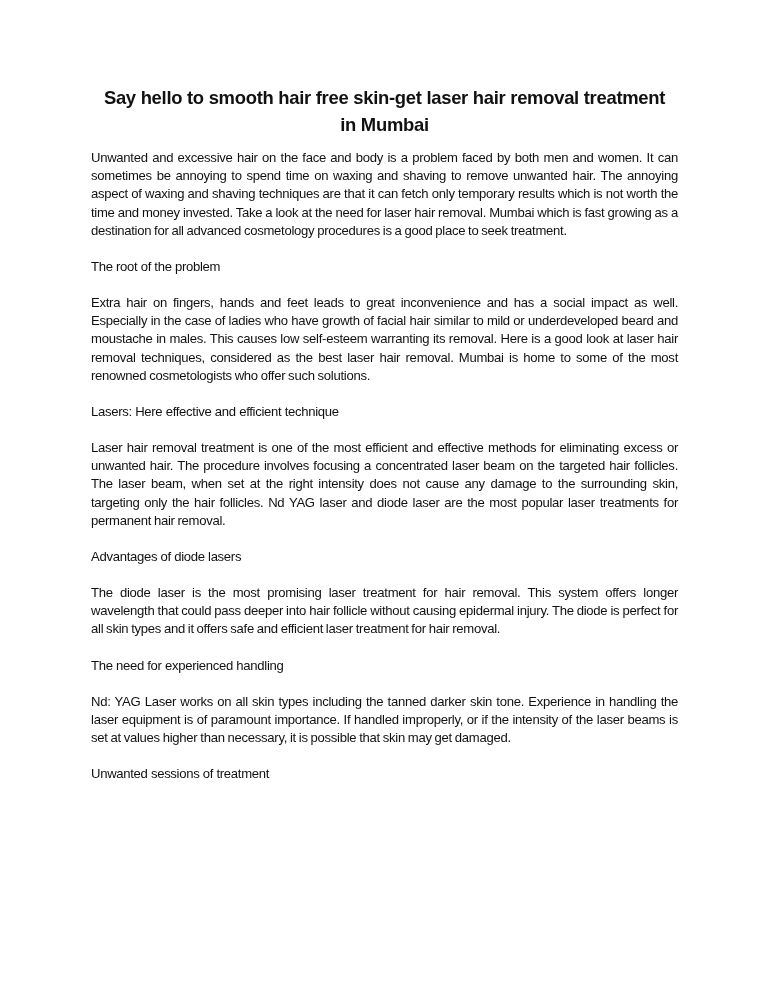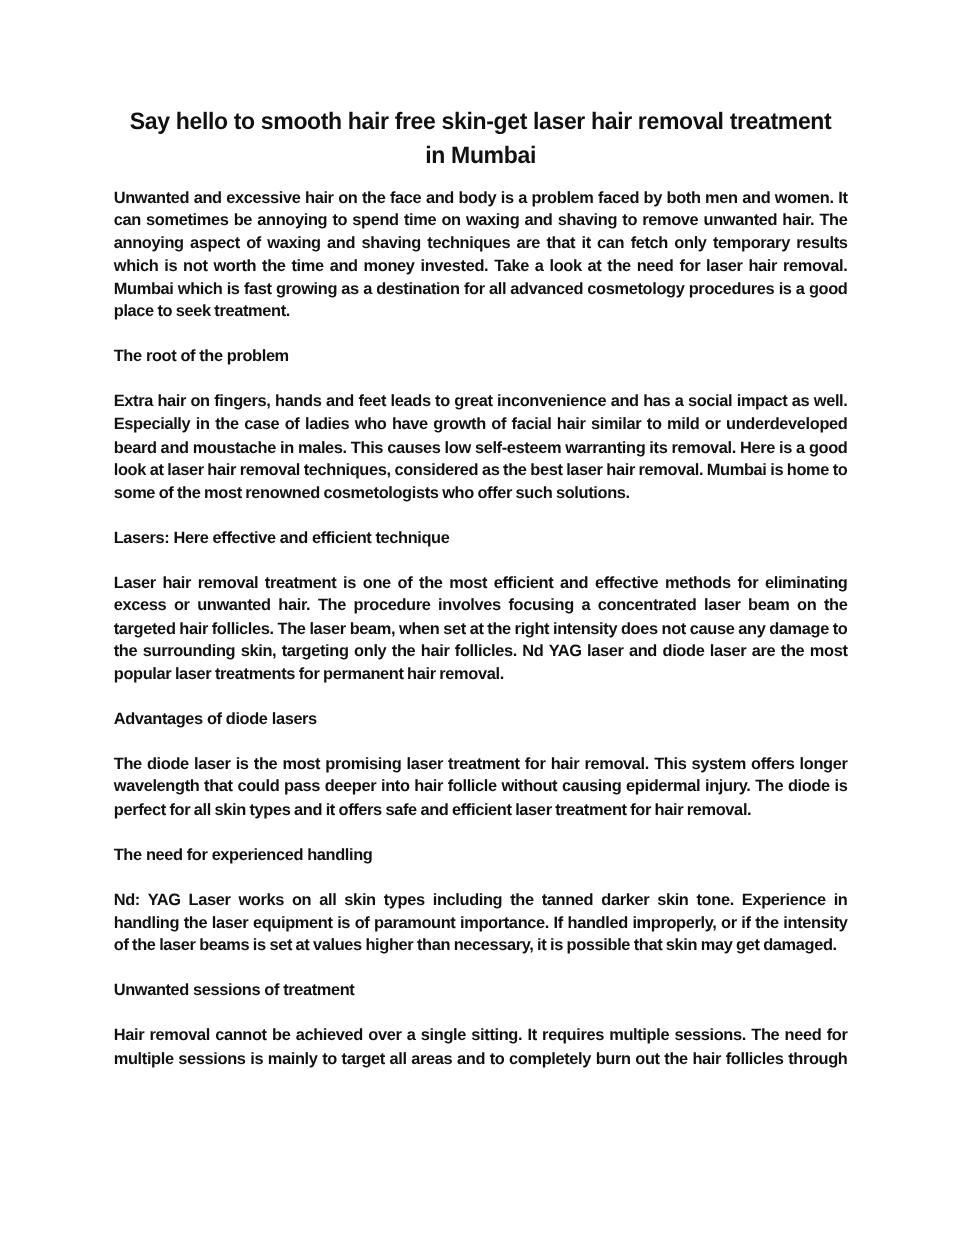--- a/index.html
+++ b/index.html
@@ -31,26 +31,25 @@
       letter-spacing: -0.3px;
       transform: scaleX(0.97);
     }
     .para {
       font-size: 13.1px;
       line-height: 18.2px;
       text-align: justify;
       margin: 0 0 18px 0;
       letter-spacing: -0.28px;
       word-spacing: -0.5px;
-      font-weight: bold;
     }
     .heading {
       font-size: 13.1px;
       line-height: 18px;
-      font-weight: bold;
+      font-weight: normal;
       margin: 0 0 18px 0;
       letter-spacing: -0.3px;
     }
     .para.last {
       text-align-last: justify;
     }
   </style>
 </head>
 <body>
 
@@ -74,15 +73,14 @@
     <p class="para">The diode laser is the most promising laser treatment for hair removal. This system offers longer wavelength that could pass deeper into hair follicle without causing epidermal injury. The diode is perfect for all skin types and it offers safe and efficient laser treatment for hair removal.</p>
   </div>
 
   <div>
     <div class="heading">The need for experienced handling</div>
     <p class="para">Nd: YAG Laser works on all skin types including the tanned darker skin tone.  Experience in handling the laser equipment is of paramount importance. If handled improperly, or if the intensity of the laser beams is set at values higher than necessary, it is possible that skin may get damaged.</p>
   </div>
 
   <div>
     <div class="heading">Unwanted sessions of treatment</div>
-    <p class="para last">Hair removal cannot be achieved over a single sitting. It requires multiple sessions. The need for multiple sessions is mainly to target all areas and to completely burn out the hair follicles through</p>
   </div>
 </div>
 
 </body></html>

